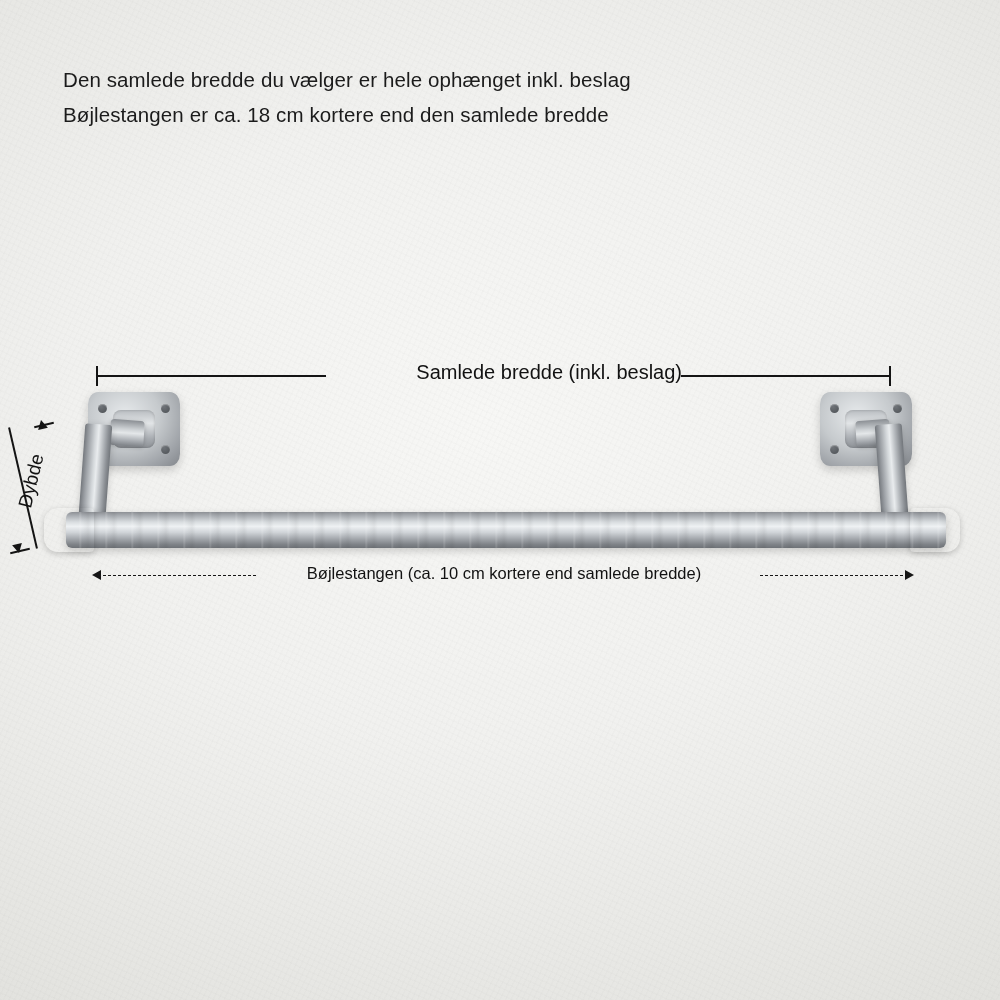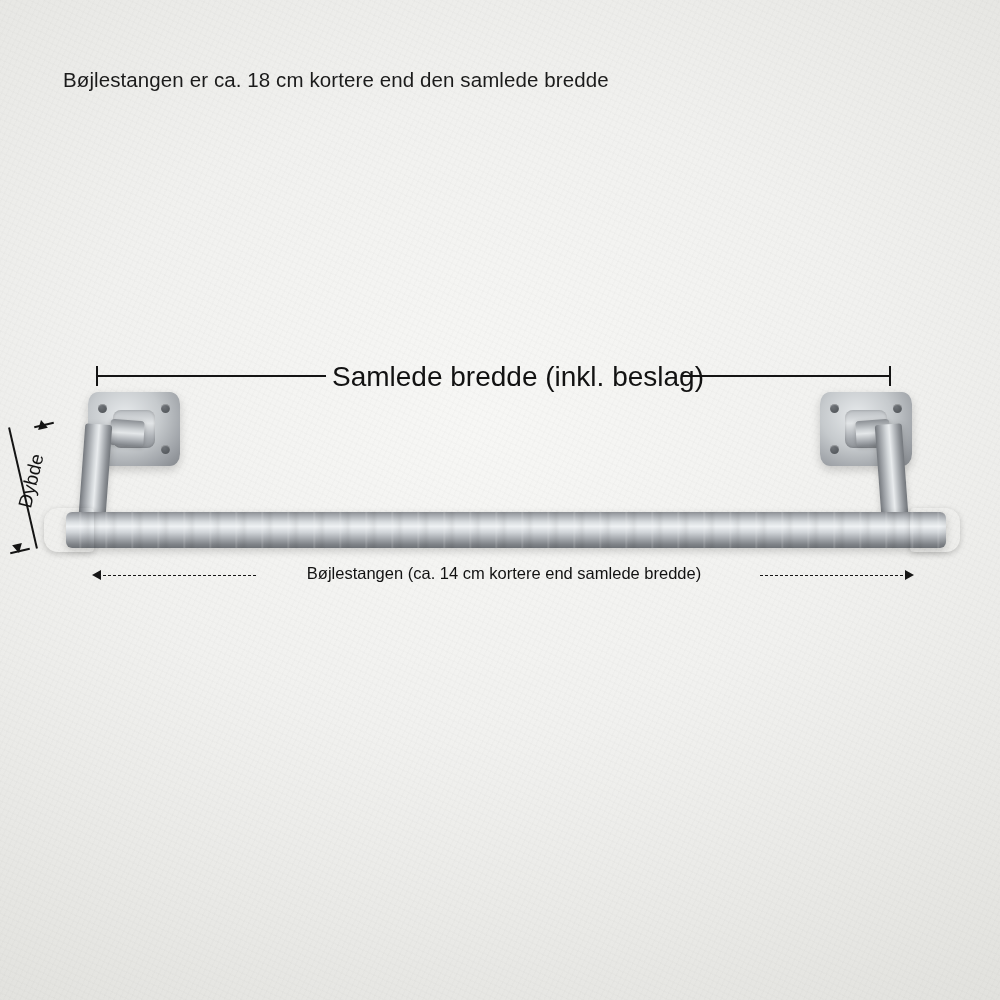--- a/index.html
+++ b/index.html
@@ -180,22 +180,22 @@
     width: 2px; height: 20px;
     background: #141414;
   }
   .dim-top .cap.l { left: 0; }
   .dim-top .cap.r { right: 0; }
   .dim-top .label {
     position: absolute;
     top: -14px;
     left: 236px;
     width: 350px;
-    text-align: center;
-    font-size: 28px;
+    text-align: right;
+    font-size: 20px;
     color: #121212;
     background: transparent;
     white-space: nowrap;
   }
 
   .dim-bottom {
     position: absolute;
     left: 92px;
     top: 575px;
     width: 822px;
@@ -280,20 +280,21 @@
   }
   .dim-depth .tick.t { left: 22px; top: 6px; transform: rotate(-13deg); }
   .dim-depth .tick.b { left: -2px; top: 132px; transform: rotate(-13deg); }
 </style>
 </head>
 <body>
 
 <div id="stage">
 
   <div class="caption">
+    <div>Den samlede bredde du vælger er hele ophænget inkl. beslag</div>
     <div>Bøjlestangen er ca. 18 cm kortere end den samlede bredde</div>
   </div>
 
   <div class="product">
 
     <div class="flange flange-left">
       <div class="hub"></div>
       <div class="hole" style="left:10px;  top:12px;"></div>
       <div class="hole" style="right:10px; top:12px;"></div>
       <div class="hole" style="left:10px;  bottom:12px;"></div>
@@ -326,21 +327,21 @@
     <div class="line l"></div>
     <div class="line r"></div>
     <div class="label">Samlede bredde (inkl. beslag)</div>
   </div>
 
   <div class="dim-bottom">
     <div class="arrow l"></div>
     <div class="arrow r"></div>
     <div class="dline l"></div>
     <div class="dline r"></div>
-    <div class="label">Bøjlestangen (ca. 14 cm kortere end samlede bredde)</div>
+    <div class="label">Bøjlestangen (ca. 10 cm kortere end samlede bredde)</div>
   </div>
 
   <div class="dim-depth">
     <div class="dline"></div>
     <div class="arrow top"></div>
     <div class="arrow bot"></div>
     <div class="tick t"></div>
     <div class="tick b"></div>
     <div class="label">Dybde</div>
   </div>

